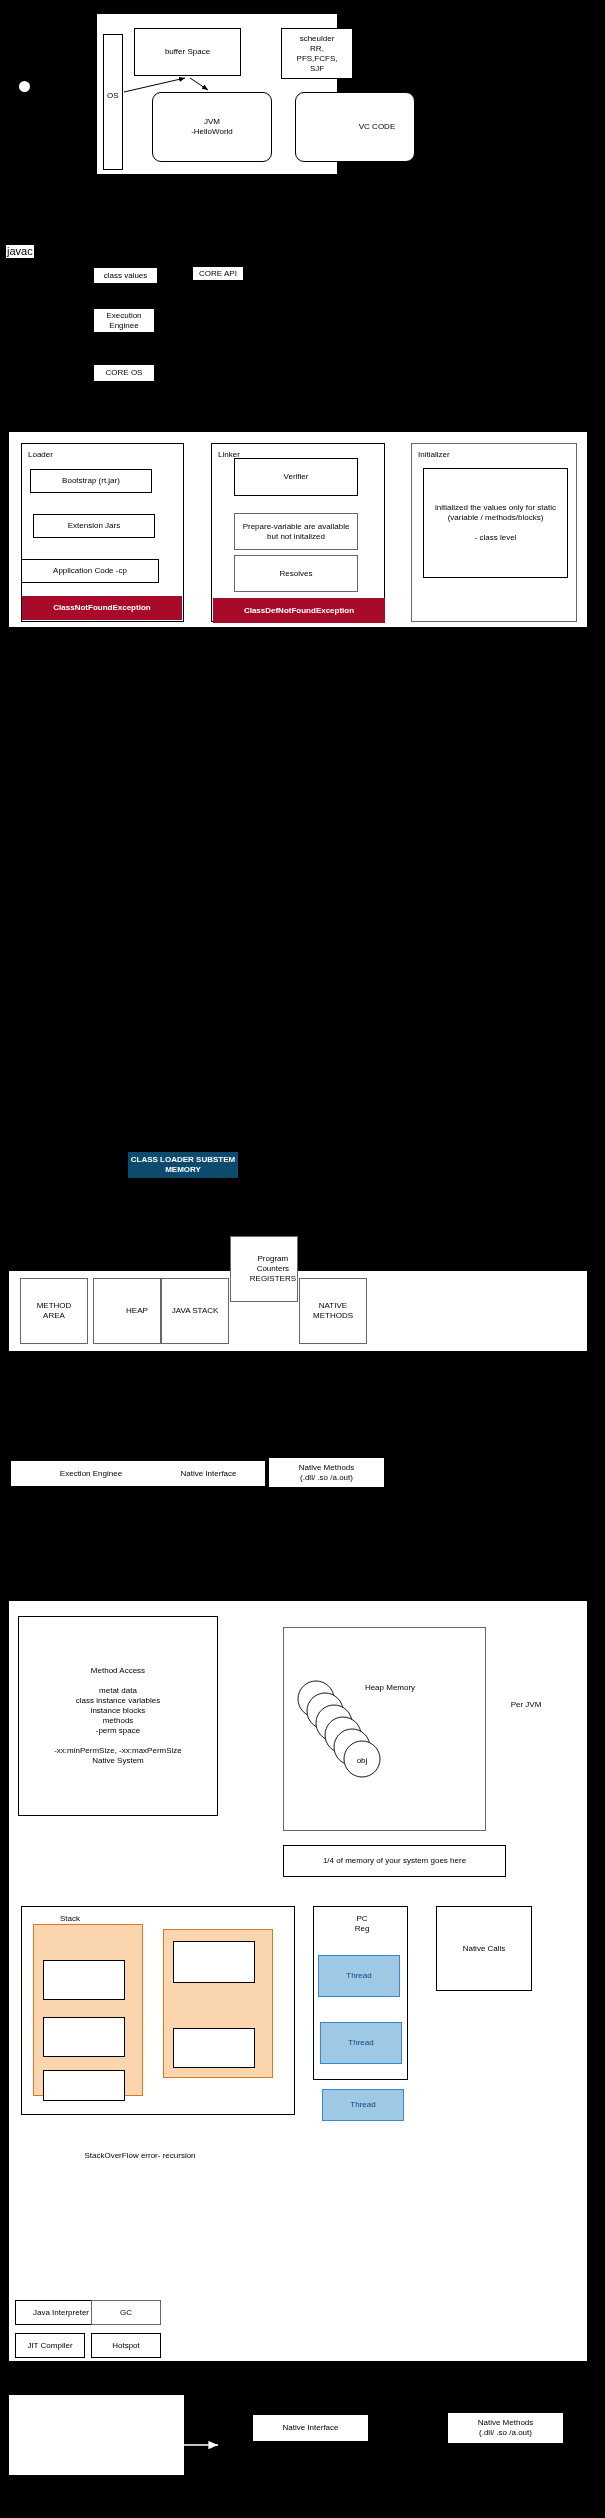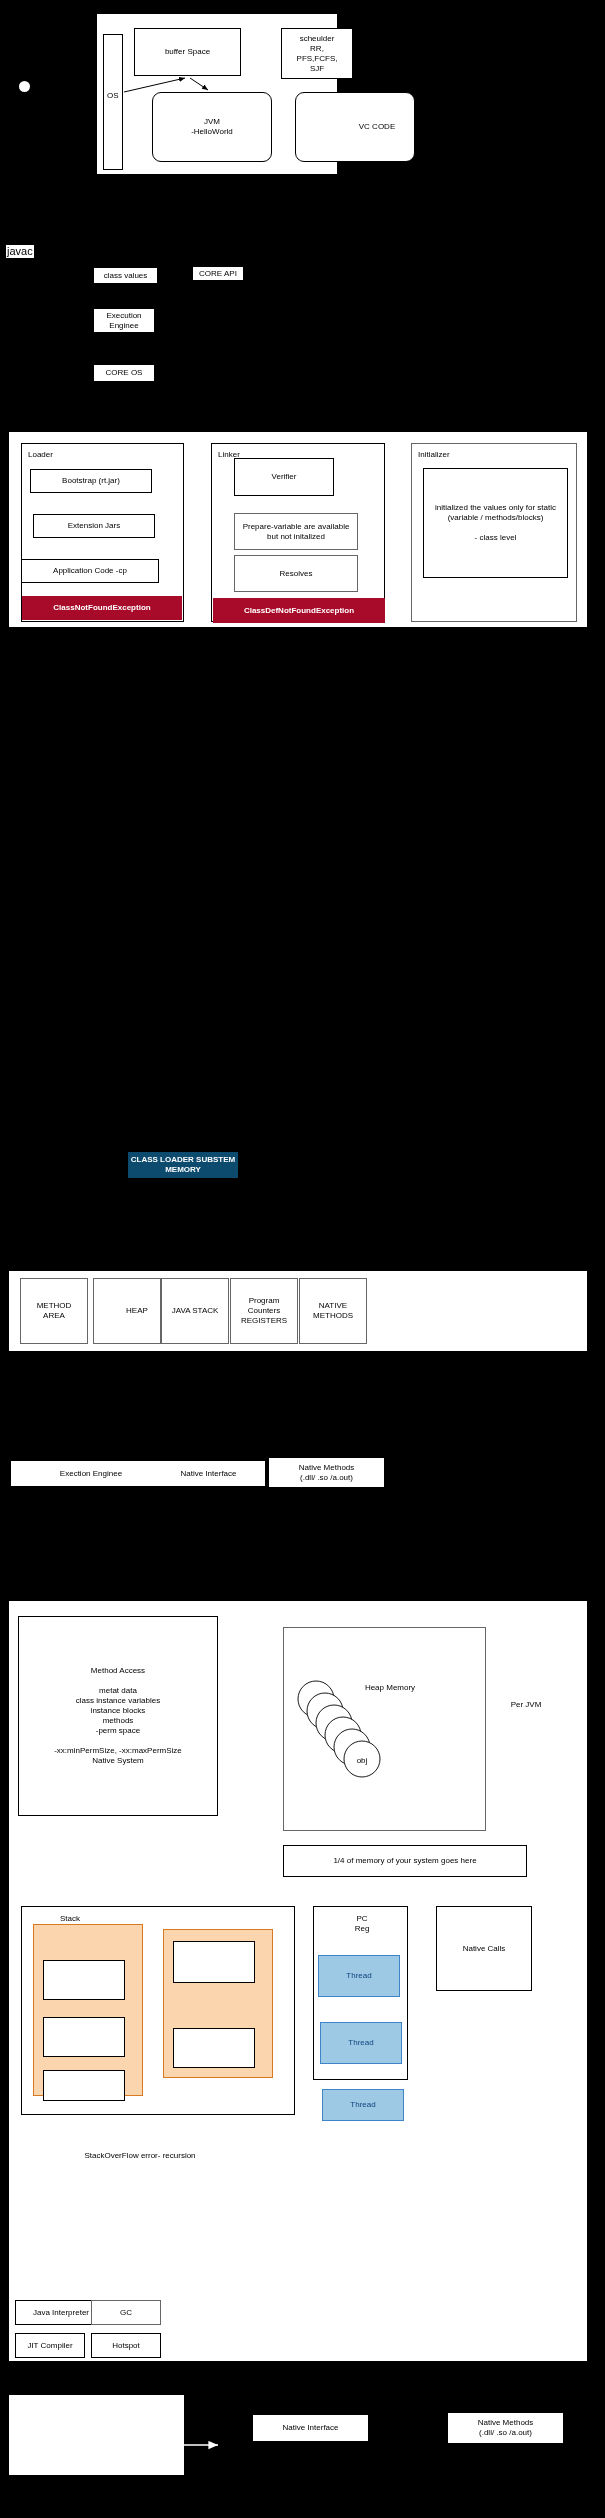--- a/index.html
+++ b/index.html
@@ -115,21 +115,21 @@
 </div>
 <div class="bx" style="left:21px;top:559px;width:138px;height:24px;">
   <span>Application Code -cp</span>
 </div>
 <div class="bx crimson" style="left:22px;top:596px;width:160px;height:24px;">
   <span>ClassNotFoundException</span>
 </div>
 
 <div class="bx" style="left:211px;top:443px;width:174px;height:179px;display:block;"></div>
 <div class="lblL" style="left:218px;top:450px;">Linker</div>
-<div class="bx" style="left:234px;top:458px;width:100px;height:38px;">
+<div class="bx" style="left:234px;top:458px;width:124px;height:38px;">
   <span>Verifier</span>
 </div>
 <div class="bx gry" style="left:234px;top:513px;width:124px;height:37px;">
   <span>Prepare-variable are available but not initalized</span>
 </div>
 <div class="bx gry" style="left:234px;top:555px;width:124px;height:37px;">
   <span>Resolves</span>
 </div>
 <div class="bx crimson" style="left:213px;top:598px;width:172px;height:25px;">
   <span>ClassDefNotFoundException</span>
@@ -151,21 +151,21 @@
 <div class="bx gry" style="left:20px;top:1278px;width:68px;height:66px;">
   <span style="white-space:pre-line;">METHOD
 AREA</span>
 </div>
 <div class="bx gry" style="left:93px;top:1278px;width:68px;height:66px;">
   <span style="white-space:pre-line;padding-left:20px;">HEAP</span>
 </div>
 <div class="bx gry" style="left:161px;top:1278px;width:68px;height:66px;">
   <span style="white-space:pre-line;">JAVA STACK</span>
 </div>
-<div class="bx gry" style="left:230px;top:1278px;width:68px;height:66px;">
+<div class="bx gry" style="left:230px;top:1236px;width:68px;height:66px;justify-content:flex-end;">
   <span style="white-space:pre-line;">Program
 Counters
 REGISTERS</span>
 </div>
 <div class="bx gry" style="left:299px;top:1278px;width:68px;height:66px;">
   <span style="white-space:pre-line;">NATIVE
 METHODS</span>
 </div>
 
 <div class="bx" style="left:11px;top:1461px;width:160px;height:25px;border:none;">
@@ -204,21 +204,21 @@
     <circle cx="334" cy="1723" r="18"></circle>
     <circle cx="343" cy="1735" r="18"></circle>
     <circle cx="352" cy="1747" r="18"></circle>
     <circle cx="362" cy="1759" r="18"></circle>
   </g>
 </svg>
 <div class="lbl" style="left:342px;top:1756px;width:40px;">obj</div>
 
 <div class="lbl" style="left:496px;top:1700px;width:60px;">Per JVM</div>
 
-<div class="bx" style="left:283px;top:1845px;width:244px;height:32px;">
+<div class="bx" style="left:283px;top:1845px;width:223px;height:32px;">
   <span>1/4 of memory of your system goes here</span>
 </div>
 
 <div class="bx" style="left:21px;top:1906px;width:274px;height:209px;display:block;"></div>
 <div class="lbl" style="left:40px;top:1914px;width:60px;">Stack
 Frame</div>
 
 <div class="orange" style="position:absolute;left:33px;top:1924px;width:110px;height:172px;box-sizing:border-box;"></div>
 <div class="bx" style="left:43px;top:1960px;width:82px;height:40px;"></div>
 <div class="bx" style="left:43px;top:2017px;width:82px;height:40px;"></div>

